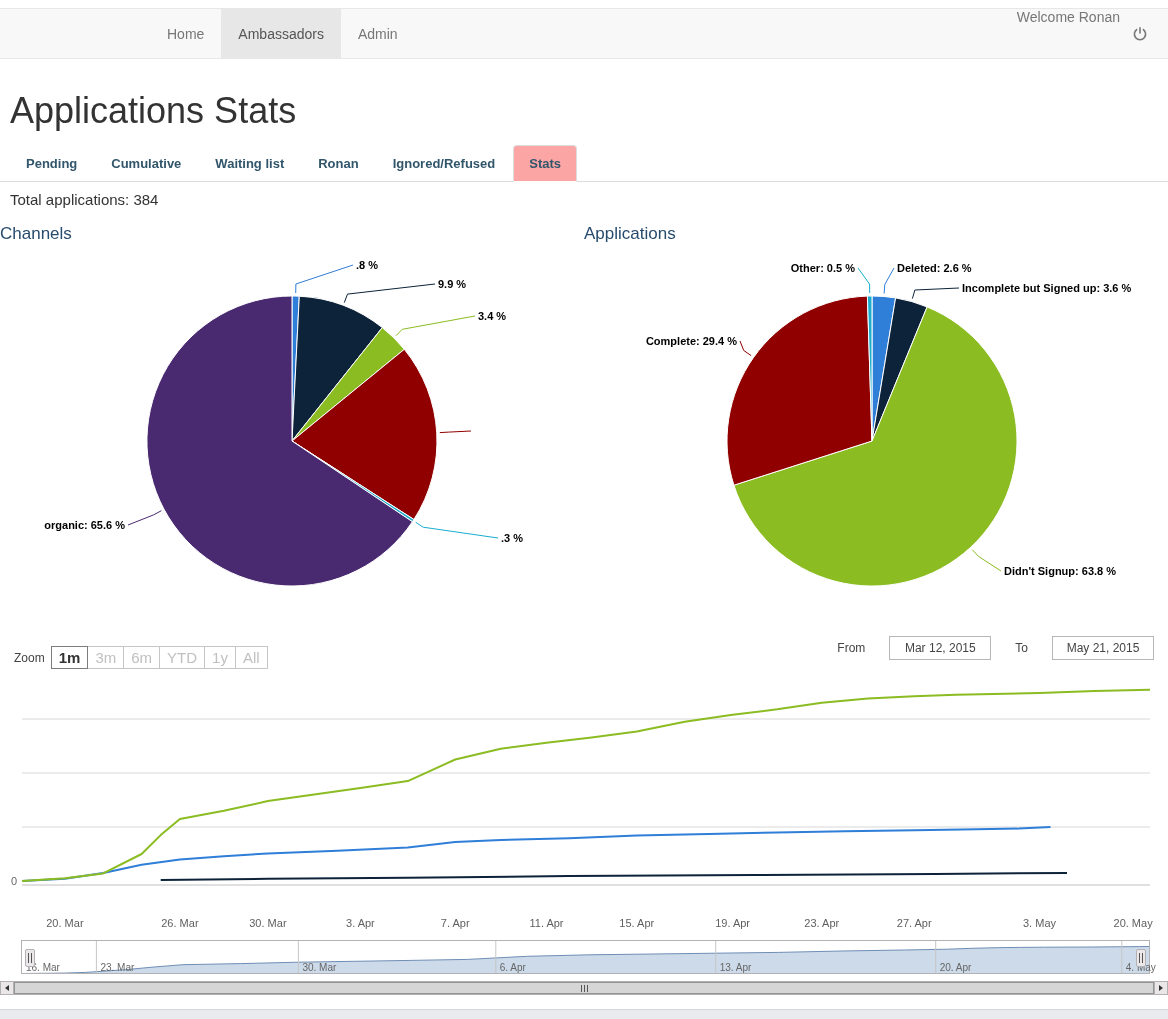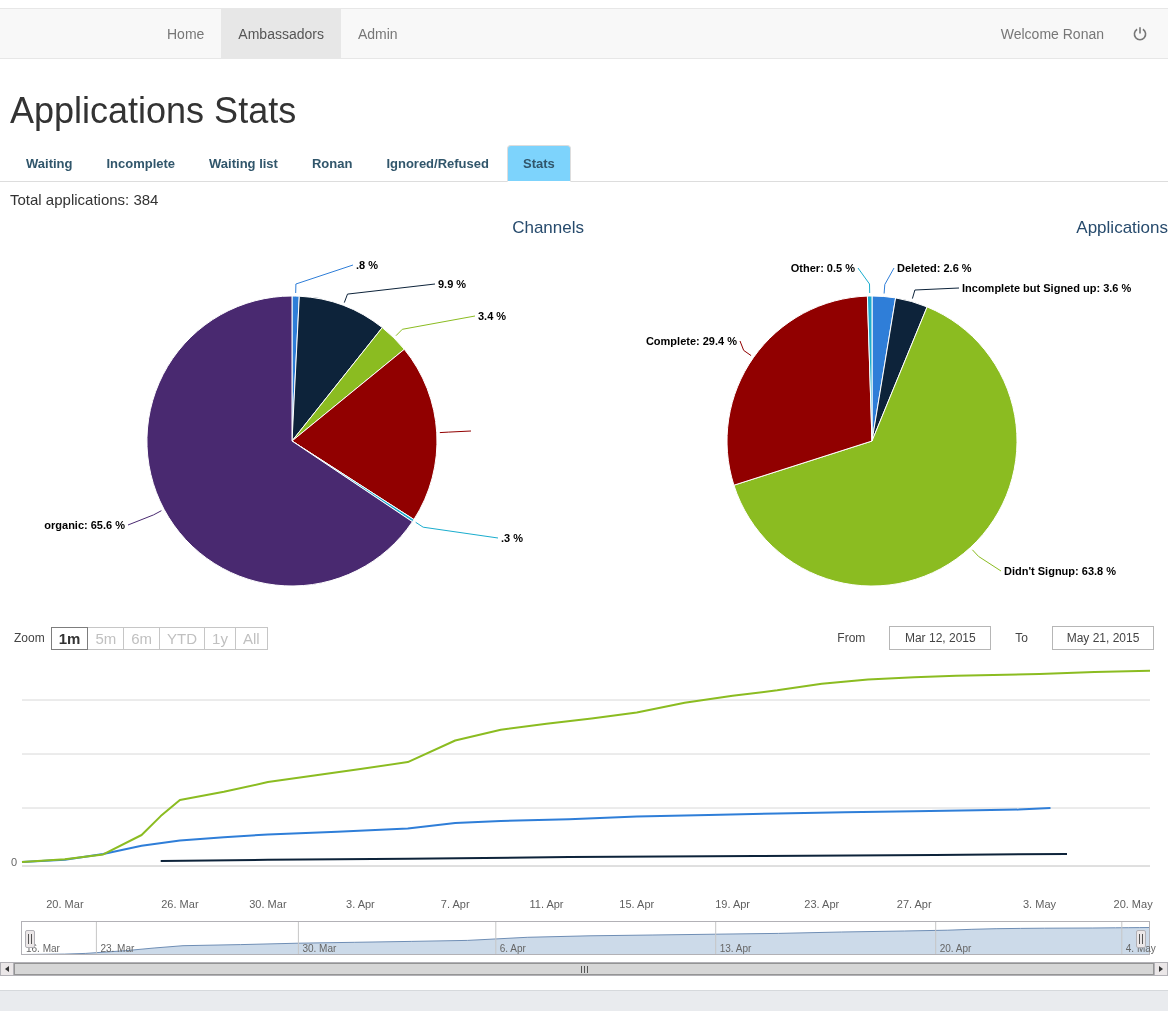--- a/index.html
+++ b/index.html
@@ -7,46 +7,46 @@
          font-family:"Liberation Sans", sans-serif; }
 
   
   .navbar { margin-top:8px; height:49px; background:#f8f8f8;
             border-top:1px solid #e7e7e7; border-bottom:1px solid #e7e7e7;
             display:flex; align-items:stretch; }
   .nav-items { display:flex; margin-left:150px; }
   .nav-item { display:flex; align-items:center; padding:0 17px; color:#777;
               font-size:14px; text-decoration:none; cursor:pointer;text-align:right; }
   .nav-item.active { background:#e7e7e7; color:#555; }
-  .nav-right { margin-left:auto; display:flex; align-items:center; gap:28px;
+  .nav-right { margin-left:auto; display:flex; gap:12px;
                padding-right:20px; color:#777; font-size:14px; }
   .power { display:flex; align-items:center; cursor:pointer; }
 
   
   h1 { margin:32px 0 0 10px; font-size:36px; font-weight:500; color:#333; line-height:40px; }
   .tabs { display:flex; border-bottom:1px solid #ddd; padding-left:10px; margin-top:14px; }
   .tab { padding:10px 15px; margin-right:2px; font-size:13px; font-weight:bold;
          color:#31566b; text-decoration:none; cursor:pointer;
          border:1px solid transparent; border-radius:4px 4px 0 0; margin-bottom:-1px; }
-  .tab.active { background:#7dd3fc; border-color:#ddd #ddd #fff; }
+  .tab.active { background:#fca5a5; border-color:#ddd #ddd #fff; }
   .total-line { padding:9px 0 0 10px; font-size:15px; color:#333; }
 
   
   .pies { display:flex; margin-top:10px; }
   .pie-box { position:relative; width:584px; height:390px; }
-  .pie-title { position:absolute; top:0; left:0; width:100%; text-align:right;
+  .pie-title { position:absolute; top:6px; left:0; width:100%; text-align:left;
                font-size:17px; color:#274b6d; }
   svg.pie { position:absolute; left:0; top:0; }
 
   
   .stock { margin-top:12px; }
   .stock-title { text-align:center; font-size:16px; color:#274b6d; line-height:19px; }
   .controls { display:flex; align-items:center; margin:18px 14px 0 14px;
               font-size:12px; color:#444; }
-  .zoom-group { display:flex; align-items:center; }
+  .zoom-group { display:flex; align-items:center;margin-top:20px; }
   .zoom-label { margin-right:7px; }
   .zoom-btn { padding:2px 7px; border:1px solid #c6c6c6; margin-left:-1px;
               color:#c0c0c0; background:#fff; font-size:15px; cursor:pointer;
               font-family:inherit; }
   .zoom-btn.active { color:#333; border-color:#7d7d7d; font-weight:bold; position:relative; z-index:1; }
   .range-group { margin-left:auto; display:flex; align-items:center; gap:24px; }
   .range-input { width:90px; padding:4px 5px; border:1px solid #b6b6b6; font-size:12px;
                  color:#444; text-align:center; font-family:inherit; background:#fff; }
   svg.main-chart, svg.nav-chart { display:block; }
   svg.main-chart { margin-top:6px; }
@@ -91,22 +91,22 @@
         <path d="M5.1 3.3 A 5.6 5.6 0 1 0 10.9 3.3" fill="none" stroke="#777" stroke-width="1.6"></path>
         <line x1="8" y1="1.2" x2="8" y2="7.4" stroke="#777" stroke-width="1.6"></line>
       </svg>
     </span>
   </div>
 </div>
 
 <h1>Applications Stats</h1>
 
 <div class="tabs">
-  <a class="tab">Waiting</a>
-  <a class="tab">Incomplete</a>
+  <a class="tab">Pending</a>
+  <a class="tab">Cumulative</a>
   <a class="tab">Waiting list</a>
   <a class="tab">Ronan</a>
   <a class="tab">Ignored/Refused</a>
   <a class="tab active">Stats</a>
 </div>
 
 <div class="total-line">Total applications: 384</div>
 
 <div class="pies">
   <div class="pie-box">
@@ -152,21 +152,21 @@
     <div class="pie-title">Applications</div>
   </div>
 </div>
 
 <div class="stock">
 
   <div class="controls">
     <div class="zoom-group">
       <span class="zoom-label">Zoom</span>
       <button class="zoom-btn active">1m</button>
-      <button class="zoom-btn">5m</button>
+      <button class="zoom-btn">3m</button>
       <button class="zoom-btn">6m</button>
       <button class="zoom-btn">YTD</button>
       <button class="zoom-btn">1y</button>
       <button class="zoom-btn">All</button>
     </div>
     <div class="range-group">
       <span>From</span>
       <input class="range-input" value="Mar 12, 2015" style="">
       <span>To</span>
       <input class="range-input" value="May 21, 2015" style="">

